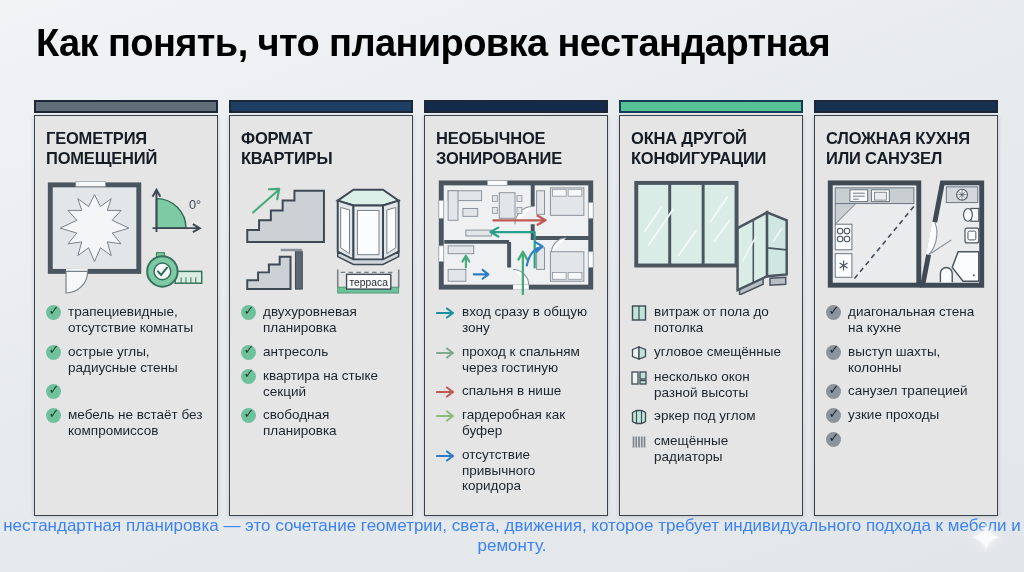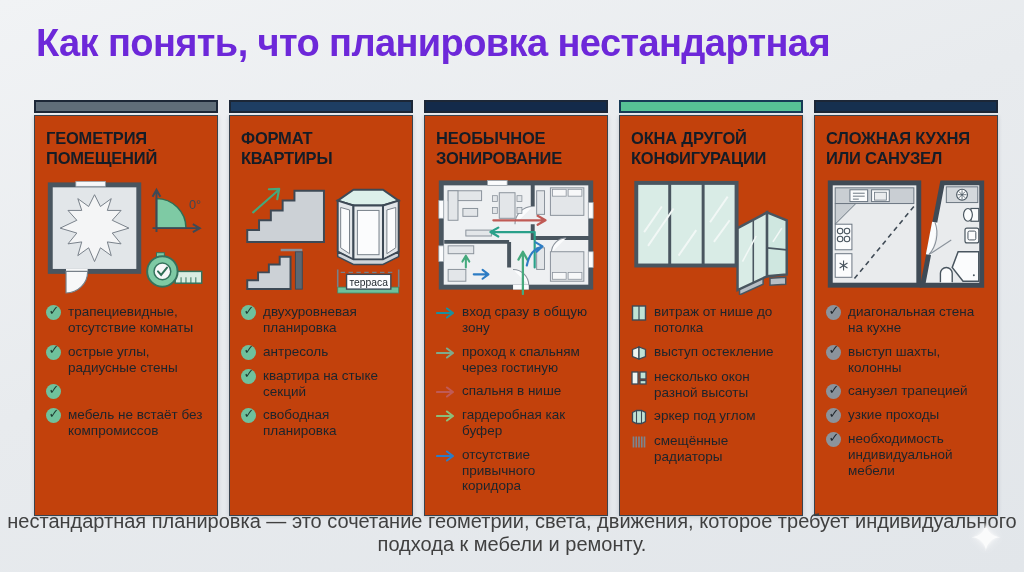--- a/index.html
+++ b/index.html
@@ -1,40 +1,40 @@
 <!DOCTYPE html>
 <html><head>
 <meta charset="utf-8">
 <style>
 *{margin:0;padding:0;box-sizing:border-box}
 html,body{width:1024px;height:572px;overflow:hidden}
 body{font-family:"Liberation Sans","DejaVu Sans",sans-serif;background:linear-gradient(160deg,#f1f3f5 0%,#e8ebee 45%,#e2e6ea 100%);position:relative;color:#1d242c}
-.title{position:absolute;left:36px;top:22px;font-size:38px;font-weight:700;color:#6d28d9;letter-spacing:-.6px}
+.title{position:absolute;left:36px;top:22px;font-size:38px;font-weight:700;color:#000000;letter-spacing:-.6px}
 .cols{position:absolute;left:34px;top:100px;display:flex;gap:11px}
 .card{width:184px;height:416px;display:flex;flex-direction:column}
 .bar{height:13px;border:2px solid #1c2737;margin-bottom:2px}
 .c1 .bar{background:#5f6d79}
 .c2 .bar{background:#1e3e63}
 .c3 .bar{background:#132a4a}
 .c4 .bar{background:#57c295;border-color:#173a55}
 .c5 .bar{background:#16304f}
-.cardbody{flex:1;background:#c2410c;border:1.5px solid #39434e;padding:12px 11px 6px;box-shadow:0 1px 4px rgba(30,42,60,.18)}
+.cardbody{flex:1;background:#e5e5e5;border:1.5px solid #39434e;padding:12px 11px 6px;box-shadow:0 1px 4px rgba(30,42,60,.18)}
 h2{font-size:16.5px;line-height:1.22;color:#151c26;font-weight:700;margin-bottom:9px;min-height:40px;letter-spacing:-.2px}
 .illo{height:118px;margin:0 0 9px}
 .illo svg{width:100%;height:100%;display:block}
 ul{list-style:none}
 li{display:flex;align-items:flex-start;gap:7px;margin-bottom:8px;font-size:13.5px;line-height:1.17}
 .chk{flex:0 0 15px;height:15px;border-radius:50%;margin-top:1px;position:relative}
 .chk::before{content:"\2713";position:absolute;left:2.5px;top:-2.5px;font-size:13px;font-weight:700;color:#1e3a31}
 .chk-g{background:#6fc19c}
 .chk-x{background:#8b939c}
 .chk-x::before{color:#21272e}
 .arr{flex:0 0 19px;height:12px;margin-top:3px}
 .wicon{flex:0 0 16px;height:16px;margin-top:1px}
-.footer{position:absolute;left:0;right:0;bottom:16px;text-align:center;font-size:20px;color:#404040}
+.footer{position:absolute;left:0;right:0;bottom:16px;text-align:center;font-size:17px;color:#3b82f6}
 .sparkle{position:absolute;right:18px;bottom:14px;width:40px;height:40px;color:#fff;font-size:38px;line-height:40px;text-align:center;text-shadow:0 0 8px #fff,0 0 3px #fff;opacity:.85}
 .sparkle::before{content:"\2726"}
 </style>
 </head>
 <body>
 
 <h1 class="title">Как понять, что планировка нестандартная</h1>
 
 <div class="cols">
 
@@ -248,28 +248,28 @@
             <path d="M113 86 L127 60 M144 66 L153 52" stroke="#f2f8f6" stroke-width="1.6" fill="none"></path>
           </g>
         </svg>
       </div>
       <ul>
         <li>
             <svg class="wicon" viewBox="0 0 16 16">
               <rect x="1.5" y="1" width="13" height="14" fill="#bfe3d6" stroke="#3d4955" stroke-width="1.4"></rect>
               <line x1="8" y1="1" x2="8" y2="15" stroke="#3d4955" stroke-width="1.2"></line>
             </svg>
-            <span>витраж от нише до потолка</span>
+            <span>витраж от пола до потолка</span>
           </li>
         <li>
             <svg class="wicon" viewBox="0 0 16 16">
               <polygon points="1.5,4.5 8,2 8,14 1.5,11.5" fill="#eef5f2" stroke="#3d4955" stroke-width="1.3"></polygon>
               <polygon points="8,2 14.5,4.5 14.5,11.5 8,14" fill="#bfe3d6" stroke="#3d4955" stroke-width="1.3"></polygon>
             </svg>
-            <span>выступ остекление</span>
+            <span>угловое смещённые</span>
           </li>
         <li>
             <svg class="wicon" viewBox="0 0 16 16">
               <rect x="1" y="2" width="6" height="12" fill="#eef5f2" stroke="#3d4955" stroke-width="1.3"></rect>
               <rect x="9" y="2" width="6" height="7" fill="#bfe3d6" stroke="#3d4955" stroke-width="1.3"></rect>
               <rect x="9" y="10.5" width="6" height="3.5" fill="#bfe3d6" stroke="#3d4955" stroke-width="1.3"></rect>
             </svg>
             <span>несколько окон разной высоты</span>
           </li>
         <li>
@@ -343,21 +343,20 @@
         <li>
             <span class="chk chk-x"></span>
             <span>санузел трапецией</span>
           </li>
         <li>
             <span class="chk chk-x"></span>
             <span>узкие проходы</span>
           </li>
         <li>
             <span class="chk chk-x"></span>
-            <span>необходимость индивидуальной мебели</span>
           </li>
       </ul>
     </div>
   </div>
 
 </div>
 
 <div class="footer">нестандартная планировка — это сочетание геометрии, света, движения, которое требует индивидуального подхода к мебели и ремонту.</div>
 <div class="sparkle"></div>
 

